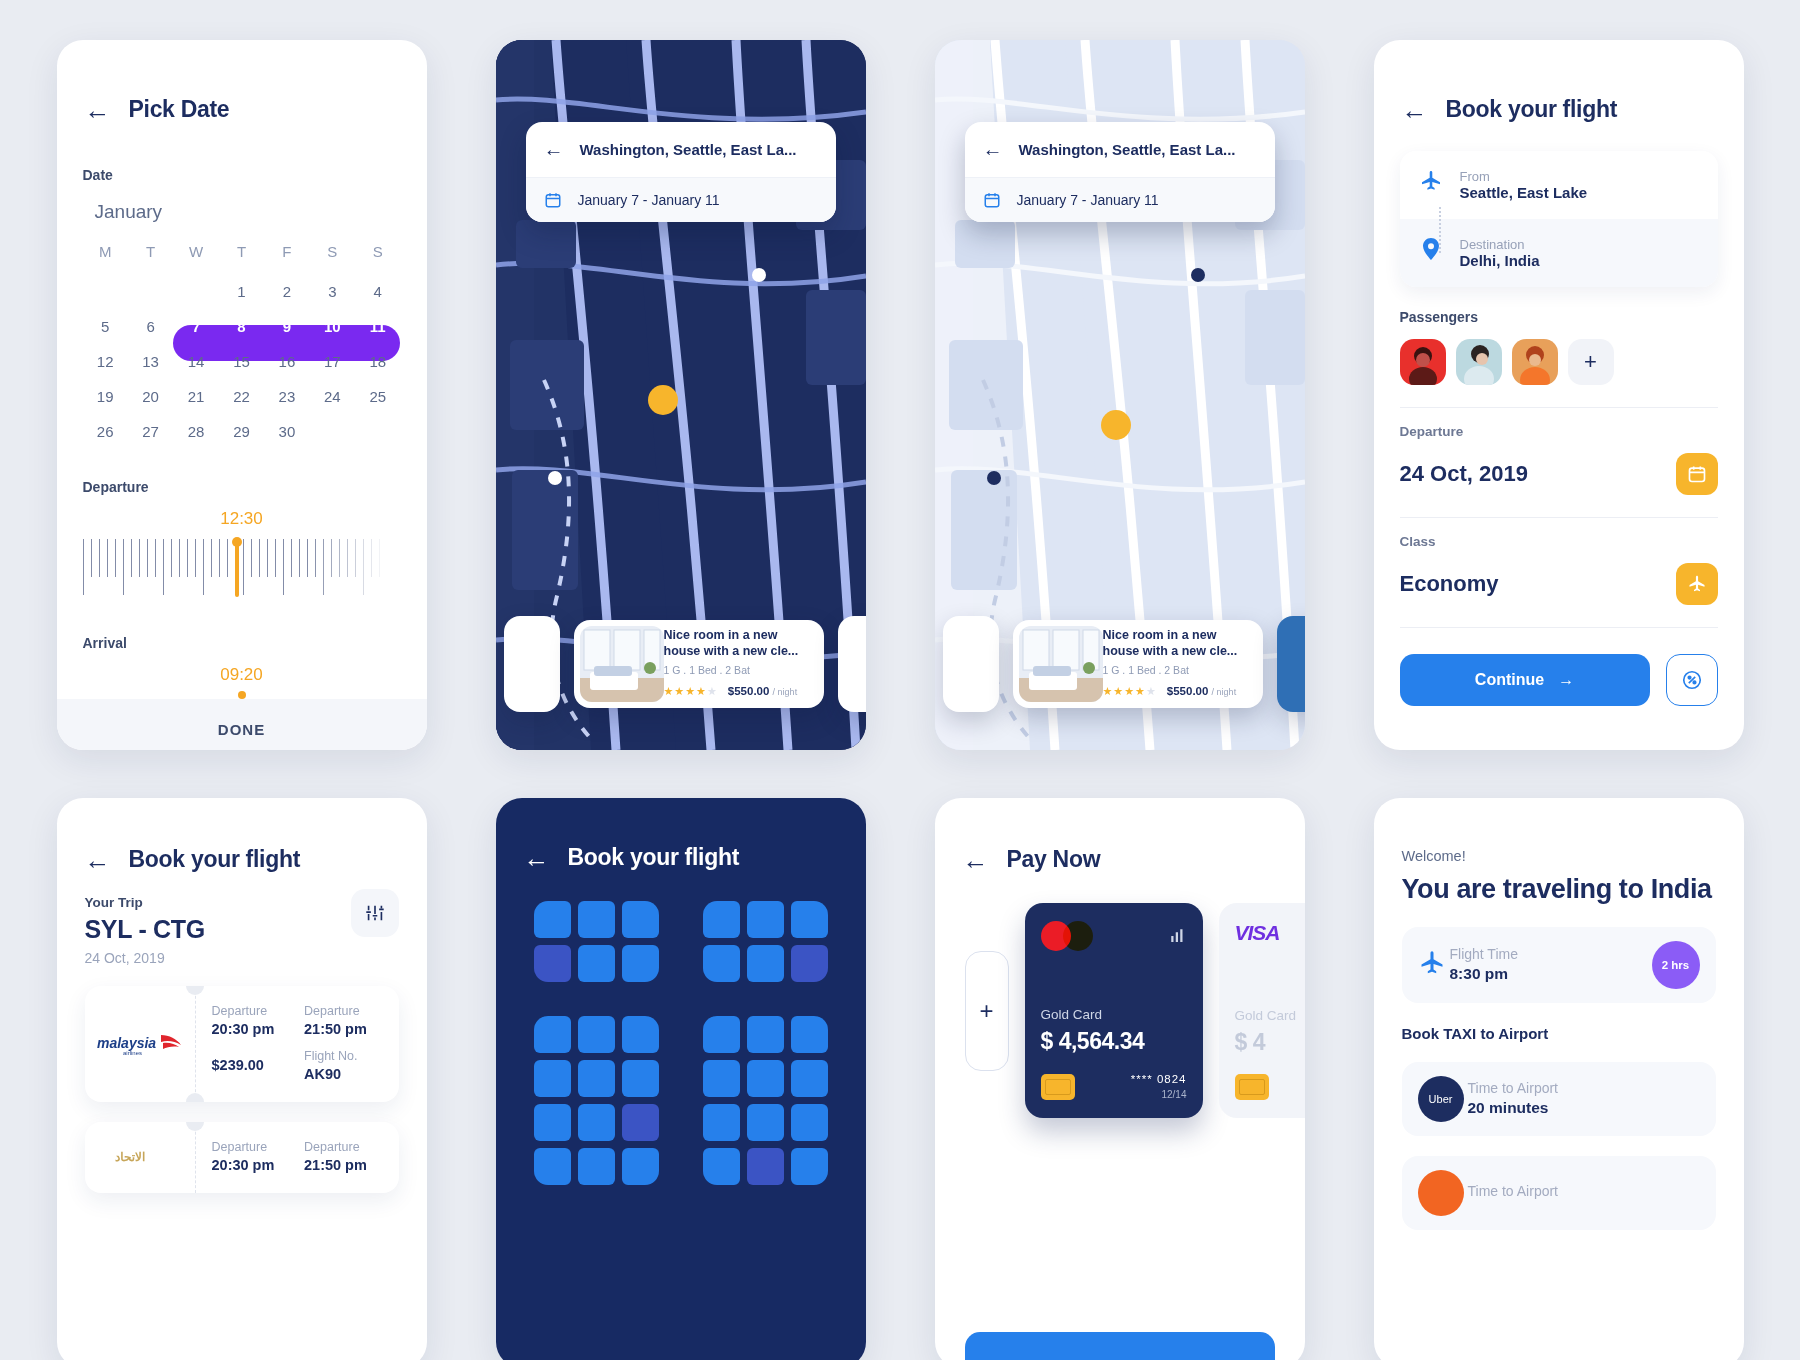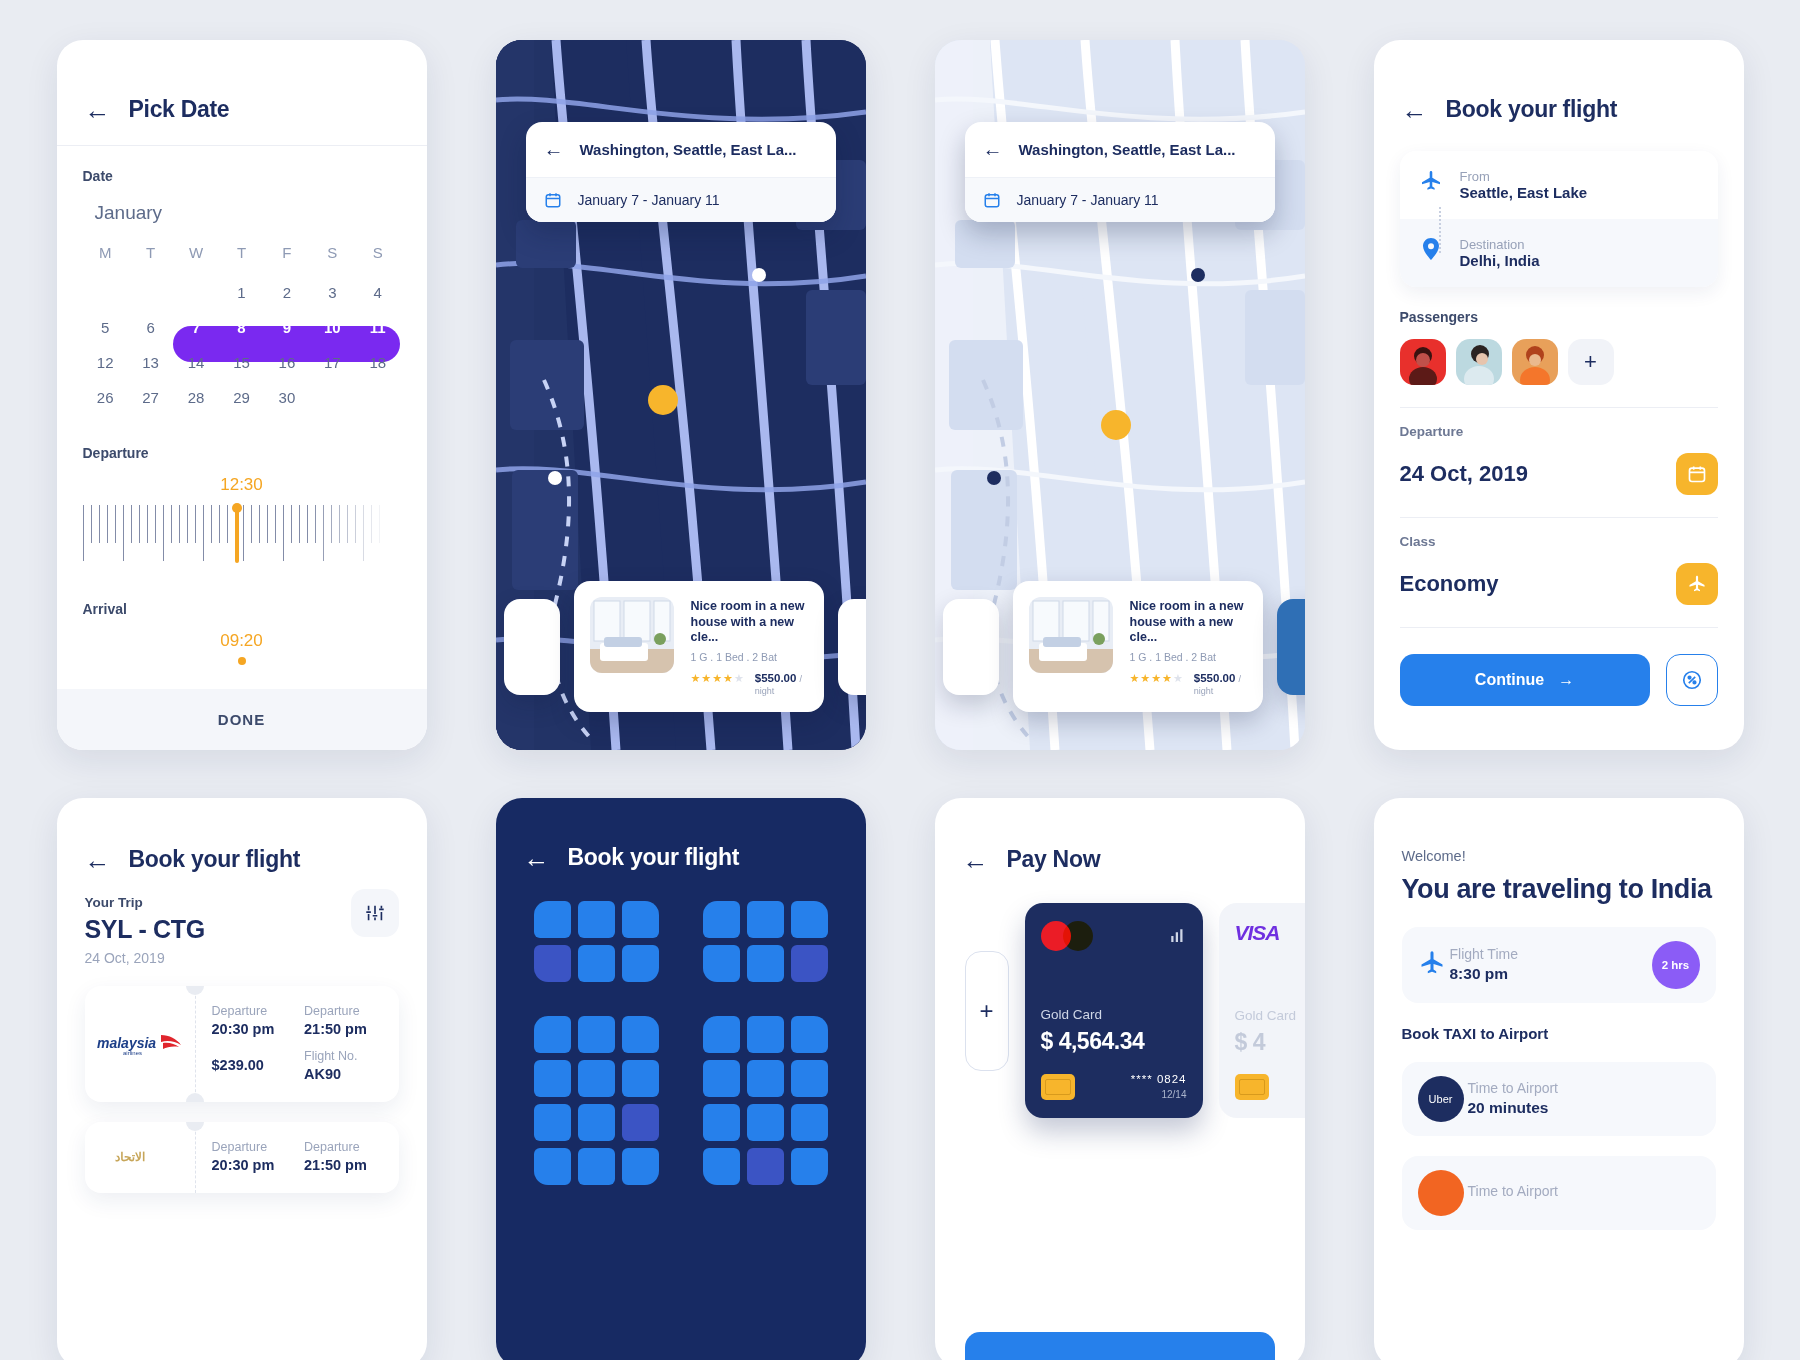--- a/index.html
+++ b/index.html
@@ -75,21 +75,21 @@
   .searchbox .row1 .txt { font-size: 15px; font-weight: 700; color:#1d2d60; white-space: nowrap; }
   .searchbox .row2 { display:flex; align-items:center; gap:16px; padding: 13px 18px; background:#f7f9fc; border-top:1px solid #eef1f7; }
   .searchbox .row2 .txt { font-size: 14px; color:#1d2d60; }
   .pin { position:absolute; border-radius:50%; }
   .pin.yellow { width:30px;height:30px;background:#f7b52c;box-shadow:0 0 0 5px rgba(255,255,255,.0); }
   .pin.white { width:14px;height:14px;background:#fff; }
   .pin.navy { width:14px;height:14px;background:#1d2d60; }
 
   .listing-strip { position:absolute; left:0; right:0; bottom: 38px; display:flex; align-items:center; gap: 14px; padding-left: 8px;}
   .listing {
-    background:#fff; border-radius: 16px; display:flex; gap: 17px; padding: 16px;
+    background:#fff; border-radius: 16px; display:flex; gap: 0; padding: 6px;
     box-shadow: 0 10px 24px rgba(13,24,60,.22); flex: 0 0 250px;
   }
   .listing .thumb { width: 84px; height: 76px; border-radius: 12px; overflow:hidden; flex:0 0 84px; }
   .listing .info { padding-top: 2px; min-width:0;}
   .listing .ttl { font-size: 12.5px; font-weight: 700; color:#1d2d60; line-height: 1.25; }
   .listing .meta { font-size: 10.5px; color:#8e9ab4; margin-top: 5px; }
   .listing .rowb { display:flex; align-items:baseline; gap: 10px; margin-top: 9px; }
   .stars { font-size: 11px; color:#f7b52c; letter-spacing: 1px; }
   .stars .off { color:#dfe3ec; }
   .price { font-size: 11.5px; font-weight:700; color:#1d2d60; }
@@ -233,20 +233,29 @@
             <tr>
               <td>12</td>
               <td>13</td>
               <td>14</td>
               <td>15</td>
               <td>16</td>
               <td>17</td>
               <td>18</td>
             </tr>
             <tr>
+              <td>19</td>
+              <td>20</td>
+              <td>21</td>
+              <td>22</td>
+              <td>23</td>
+              <td>24</td>
+              <td>25</td>
+            </tr>
+            <tr>
               <td>26</td>
               <td>27</td>
               <td>28</td>
               <td>29</td>
               <td>30</td>
               <td></td>
               <td></td>
             </tr>
           </tbody>
         </table>

